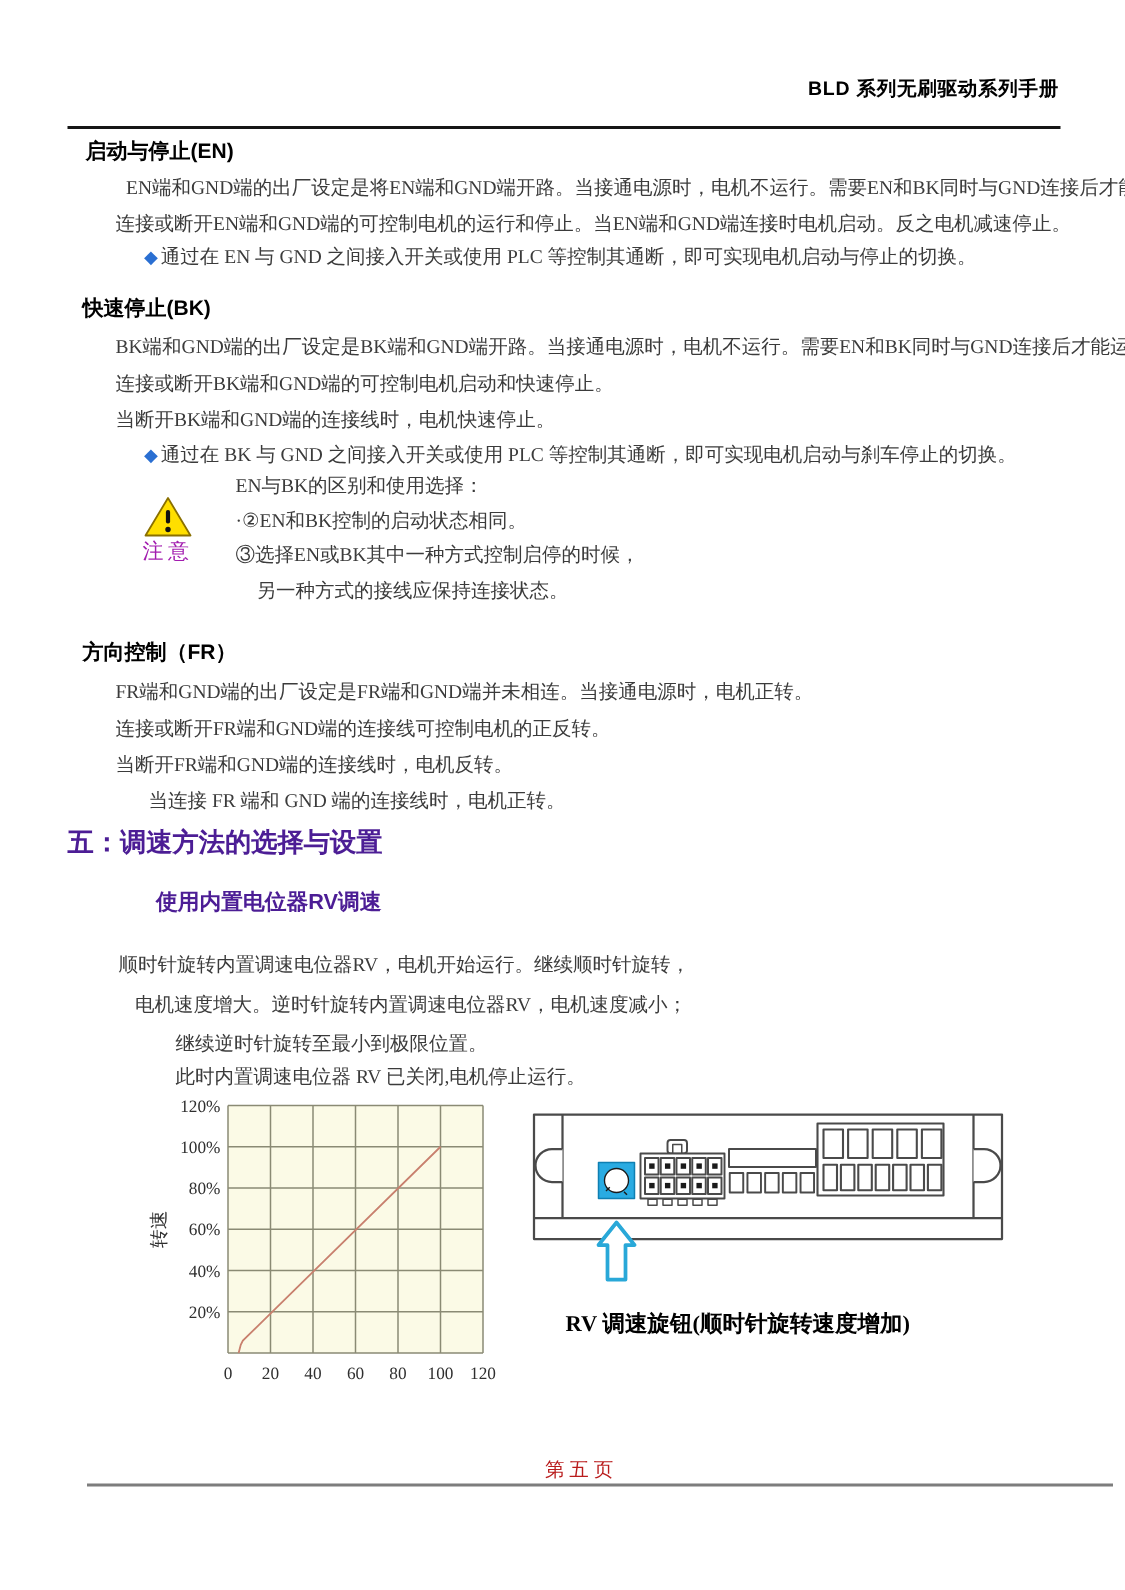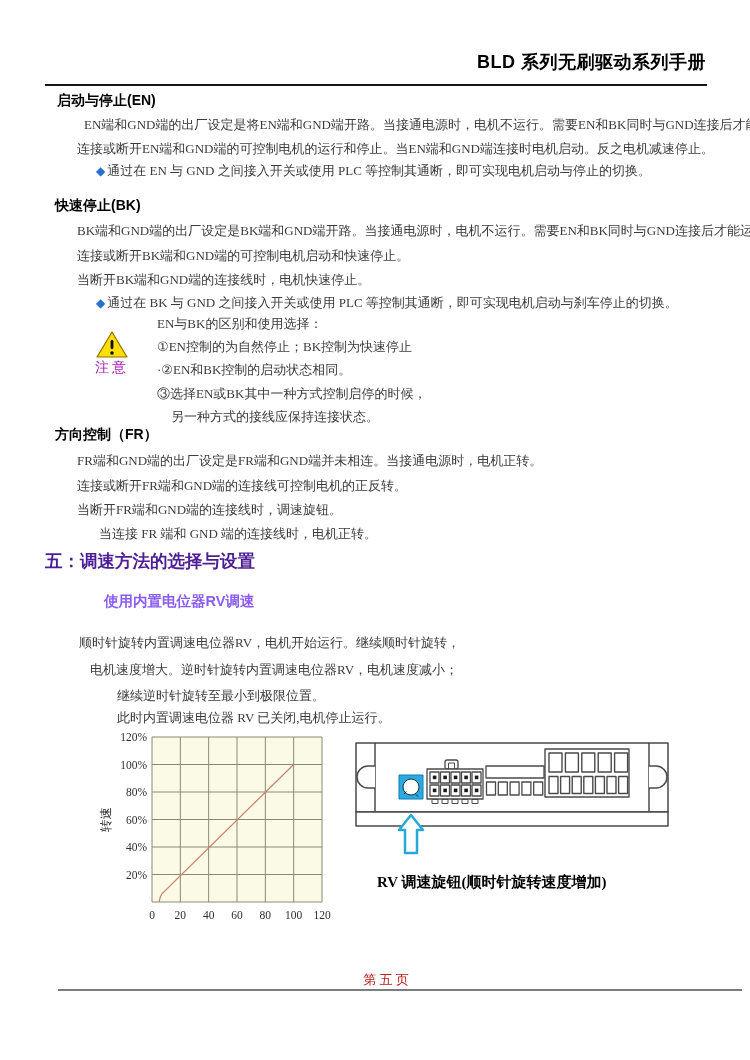--- a/index.html
+++ b/index.html
@@ -7,31 +7,31 @@
   #page{
     position:relative;
     width:750px;height:1060px;
     background:#ffffff;
     overflow:hidden;
     font-family:"Liberation Serif","DejaVu Serif",serif;
     color:#3b3b3b;
   }
   .abs{position:absolute;white-space:nowrap;}
   .sans{font-family:"Liberation Sans","DejaVu Sans",sans-serif;}
-  .h-title{top:50px;right:44px;font-size:18px;font-weight:bold;color:#000;letter-spacing:0.5px;}
+  .h-title{top:50px;right:44px;font-size:13px;font-weight:bold;color:#000;letter-spacing:0.5px;}
   .rule{position:absolute;height:2px;background:#161616;}
   .sec-title{font-size:14px;font-weight:bold;color:#000;}
   .body-p{font-size:13px;}
   .bullet-p{font-size:13px;}
   .diamond{color:#2a6fd2;font-size:12px;margin-right:2px;}
   .notice-line{font-size:13px;line-height:23.2px;}
   .notice-line.indent{padding-left:14px;}
   .notice-label{font-size:14px;color:#a21caf;letter-spacing:3px;}
   .big-heading{font-size:17.5px;font-weight:bold;color:#4c1d95;}
-  .blue-sub{font-size:14.5px;color:#8b5cf6;font-weight:bold;}
+  .blue-sub{font-size:14.5px;color:#4c1d95;font-weight:bold;}
   .caption{font-size:15px;font-weight:bold;color:#000;}
   .footer-label{font-size:13px;color:#b91c1c;text-align:center;width:100px;}
   .footer-rule{position:absolute;height:2px;background:#7d7d7d;}
   svg{display:block;}
 </style>
 </head>
 <body>
 
 <div id="page">
 
@@ -52,30 +52,29 @@
   <div class="abs" style="left:95px;top:330px;">
     <svg width="34" height="30" viewBox="0 0 34 30">
       <path d="M17,2 L32,27 L2,27 Z" fill="#ffdf00" stroke="#8a7000" stroke-width="1.2" stroke-linejoin="round"></path>
       <rect x="15.6" y="10" width="2.8" height="9" rx="1.3" fill="#111"></rect>
       <circle cx="17" cy="23" r="1.8" fill="#111"></circle>
     </svg>
   </div>
   <div class="abs notice-label" style="left:95px;top:359px;">注意</div>
   <div class="abs" style="left:157px;top:312px;">
     <div class="notice-line">EN与BK的区别和使用选择：</div>
-    <div class="notice-line">①EN控制的为自然停止；BK控制为快速停止</div>
     <div class="notice-line">·②EN和BK控制的启动状态相同。</div>
     <div class="notice-line">③选择EN或BK其中一种方式控制启停的时候，</div>
     <div class="notice-line indent">另一种方式的接线应保持连接状态。</div>
   </div>
 
   <div class="abs sec-title sans" style="left:55px;top:426px;">方向控制（FR）</div>
   <div class="abs body-p" style="left:77px;top:452px;">FR端和GND端的出厂设定是FR端和GND端并未相连。当接通电源时，电机正转。</div>
   <div class="abs body-p" style="left:77px;top:477px;">连接或断开FR端和GND端的连接线可控制电机的正反转。</div>
-  <div class="abs body-p" style="left:77px;top:501px;">当断开FR端和GND端的连接线时，调速旋钮。</div>
+  <div class="abs body-p" style="left:77px;top:501px;">当断开FR端和GND端的连接线时，电机反转。</div>
   <div class="abs body-p" style="left:99px;top:525px;">当连接 FR 端和 GND 端的连接线时，电机正转。</div>
 
   <div class="abs big-heading sans" style="left:45px;top:549px;">五：调速方法的选择与设置</div>
   <div class="abs blue-sub sans" style="left:104px;top:592px;">使用内置电位器RV调速</div>
   <div class="abs body-p" style="left:79px;top:634px;">顺时针旋转内置调速电位器RV，电机开始运行。继续顺时针旋转，</div>
   <div class="abs body-p" style="left:77px;top:661px;margin-left:13px;">电机速度增大。逆时针旋转内置调速电位器RV，电机速度减小；</div>
   <div class="abs body-p" style="left:117px;top:687px;">继续逆时针旋转至最小到极限位置。</div>
   <div class="abs body-p" style="left:117px;top:709px;">此时内置调速电位器 RV 已关闭,电机停止运行。</div>
 
   <div class="abs" style="left:96px;top:727px;">

